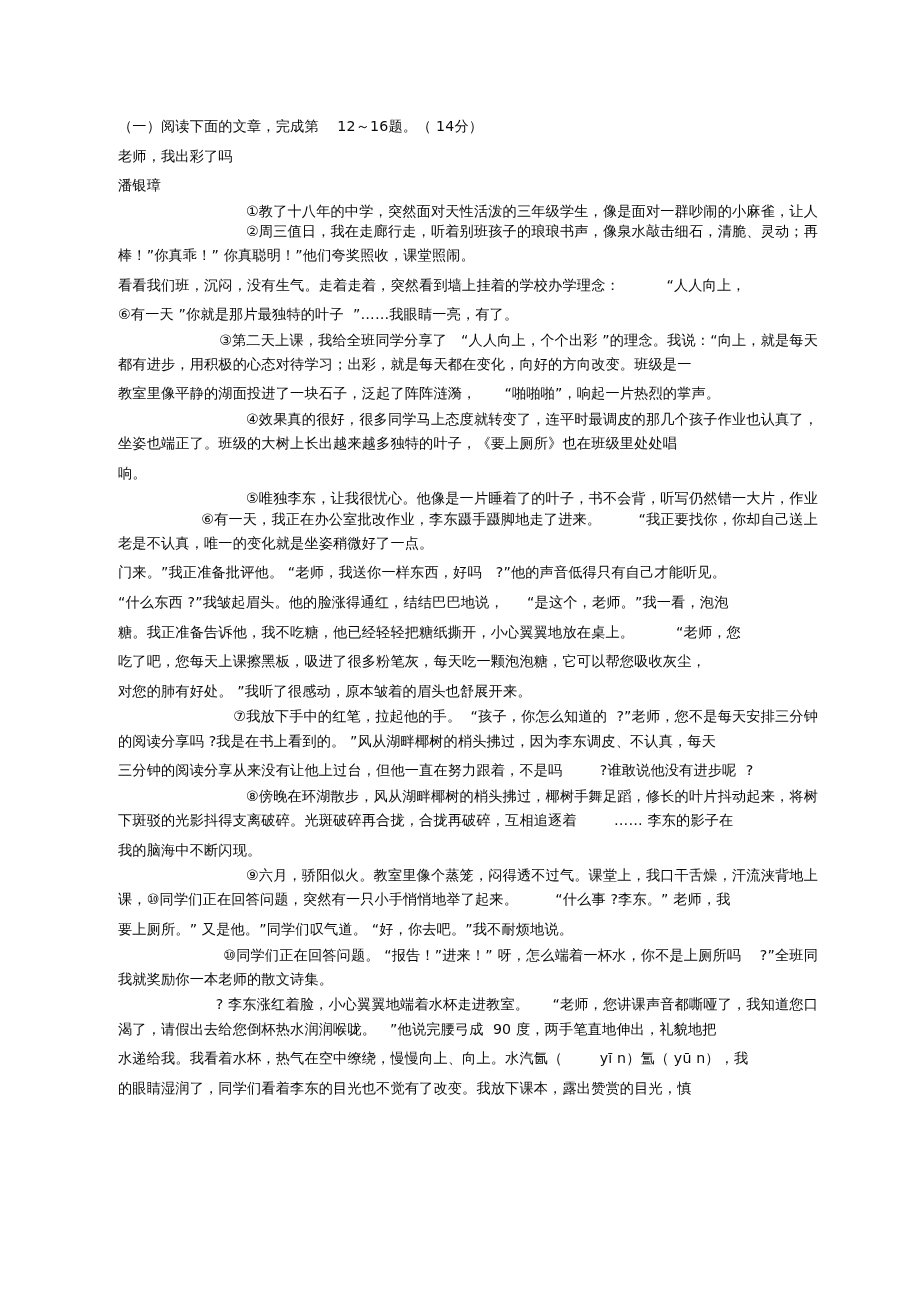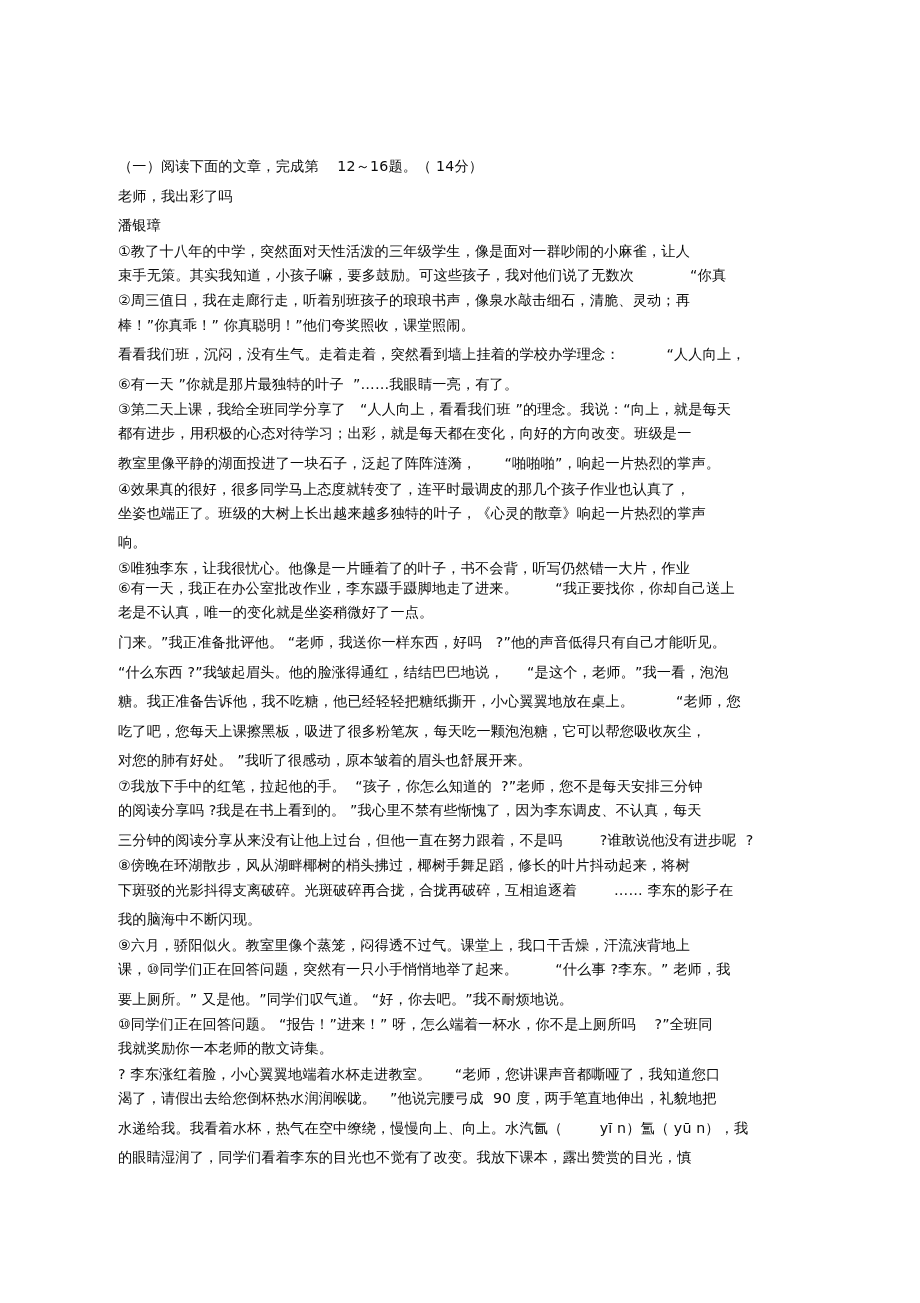--- a/index.html
+++ b/index.html
@@ -20,78 +20,77 @@
     left: 0; top: 0;
     width: 920px;
     height: 1303px;
     background: #fff;
   }
   #doc-body {
     position: absolute;
     left: 118px;
     top: 112px;
     width: 700px;
-    margin-top: 40px;
   }
   .line {
     font-size: 14.2px;
     line-height: 21.6px;
     white-space: pre-wrap;
     letter-spacing: 0.15px;
     color: #0a0a0a;
   }
   
   .tight {
     line-height: 20.2px;
+    text-align: right;
   }
   .loose {
     line-height: 29.6px;
   }
   .head {
     line-height: 29.5px;
   }
 </style>
 </head>
 <body>
 
 <div id="page">
   <div id="doc-body">
 
     <div class="line head">（一）阅读下面的文章，完成第    12～16题。（ 14分）</div>
     <div class="line head">老师，我出彩了吗</div>
     <div class="line head">潘银璋</div>
 
     <div class="line tight">①教了十八年的中学，突然面对天性活泼的三年级学生，像是面对一群吵闹的小麻雀，让人</div>
-    <div class="line loose">束手无策。其实我知道，小孩子嘛，要多鼓励。可这些孩子，我对他们说了无数次            “你真</div>
     <div class="line tight">②周三值日，我在走廊行走，听着别班孩子的琅琅书声，像泉水敲击细石，清脆、灵动；再</div>
 
     <div class="line loose">棒！”你真乖！” 你真聪明！”他们夸奖照收，课堂照闹。</div>
     <div class="line loose">看看我们班，沉闷，没有生气。走着走着，突然看到墙上挂着的学校办学理念：          “人人向上，</div>
     <div class="line loose">⑥有一天 ”你就是那片最独特的叶子  ”……我眼睛一亮，有了。</div>
 
-    <div class="line tight">③第二天上课，我给全班同学分享了   “人人向上，看看我们班 ”的理念。我说：“向上，就是每天</div>
+    <div class="line tight">③第二天上课，我给全班同学分享了   “人人向上，个个出彩 ”的理念。我说：“向上，就是每天</div>
     <div class="line loose">都有进步，用积极的心态对待学习；出彩，就是每天都在变化，向好的方向改变。班级是一</div>
     <div class="line loose">教室里像平静的湖面投进了一块石子，泛起了阵阵涟漪，      “啪啪啪”，响起一片热烈的掌声。</div>
 
     <div class="line tight">④效果真的很好，很多同学马上态度就转变了，连平时最调皮的那几个孩子作业也认真了，</div>
-    <div class="line loose">坐姿也端正了。班级的大树上长出越来越多独特的叶子，《心灵的散章》响起一片热烈的掌声</div>
+    <div class="line loose">坐姿也端正了。班级的大树上长出越来越多独特的叶子，《要上厕所》也在班级里处处唱</div>
     <div class="line loose">响。</div>
 
     <div class="line tight">⑤唯独李东，让我很忧心。他像是一片睡着了的叶子，书不会背，听写仍然错一大片，作业</div>
     <div class="line tight">⑥有一天，我正在办公室批改作业，李东蹑手蹑脚地走了进来。        “我正要找你，你却自己送上</div>
 
     <div class="line loose">老是不认真，唯一的变化就是坐姿稍微好了一点。</div>
     <div class="line loose">门来。”我正准备批评他。 “老师，我送你一样东西，好吗   ?”他的声音低得只有自己才能听见。</div>
     <div class="line loose">“什么东西 ?”我皱起眉头。他的脸涨得通红，结结巴巴地说，     “是这个，老师。”我一看，泡泡</div>
     <div class="line loose">糖。我正准备告诉他，我不吃糖，他已经轻轻把糖纸撕开，小心翼翼地放在桌上。         “老师，您</div>
     <div class="line loose">吃了吧，您每天上课擦黑板，吸进了很多粉笔灰，每天吃一颗泡泡糖，它可以帮您吸收灰尘，</div>
     <div class="line loose">对您的肺有好处。 ”我听了很感动，原本皱着的眉头也舒展开来。</div>
 
     <div class="line tight">⑦我放下手中的红笔，拉起他的手。  “孩子，你怎么知道的  ?”老师，您不是每天安排三分钟</div>
-    <div class="line loose">的阅读分享吗 ?我是在书上看到的。 ”我心里不禁有些惭愧了，因为李东调皮、不认真，每天</div>
+    <div class="line loose">的阅读分享吗 ?我是在书上看到的。 ”风从湖畔椰树的梢头拂过，因为李东调皮、不认真，每天</div>
     <div class="line loose">三分钟的阅读分享从来没有让他上过台，但他一直在努力跟着，不是吗        ?谁敢说他没有进步呢  ?</div>
 
     <div class="line tight">⑧傍晚在环湖散步，风从湖畔椰树的梢头拂过，椰树手舞足蹈，修长的叶片抖动起来，将树</div>
     <div class="line loose">下斑驳的光影抖得支离破碎。光斑破碎再合拢，合拢再破碎，互相追逐着        …… 李东的影子在</div>
     <div class="line loose">我的脑海中不断闪现。</div>
 
     <div class="line tight">⑨六月，骄阳似火。教室里像个蒸笼，闷得透不过气。课堂上，我口干舌燥，汗流浃背地上</div>
     <div class="line loose">课，⑩同学们正在回答问题，突然有一只小手悄悄地举了起来。        “什么事 ?李东。” 老师，我</div>
     <div class="line loose">要上厕所。” 又是他。”同学们叹气道。 “好，你去吧。”我不耐烦地说。</div>
 

